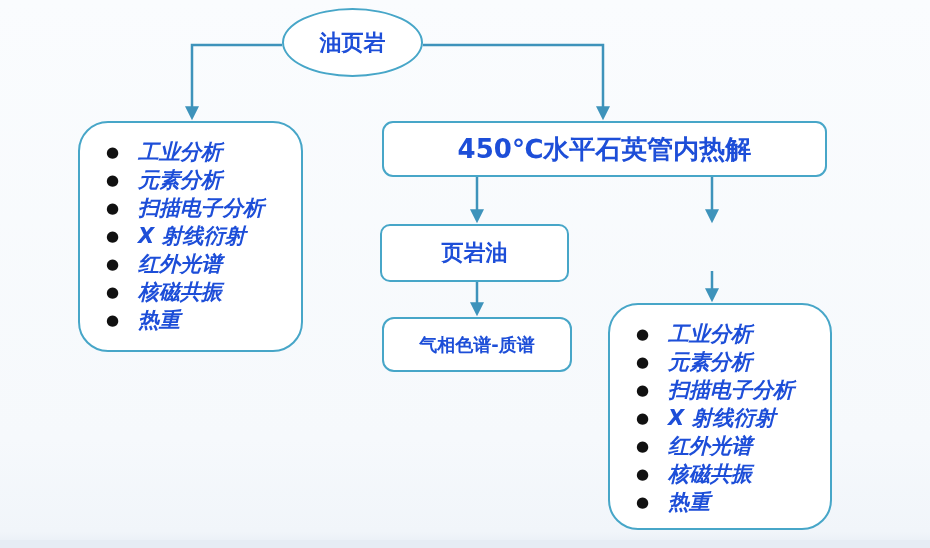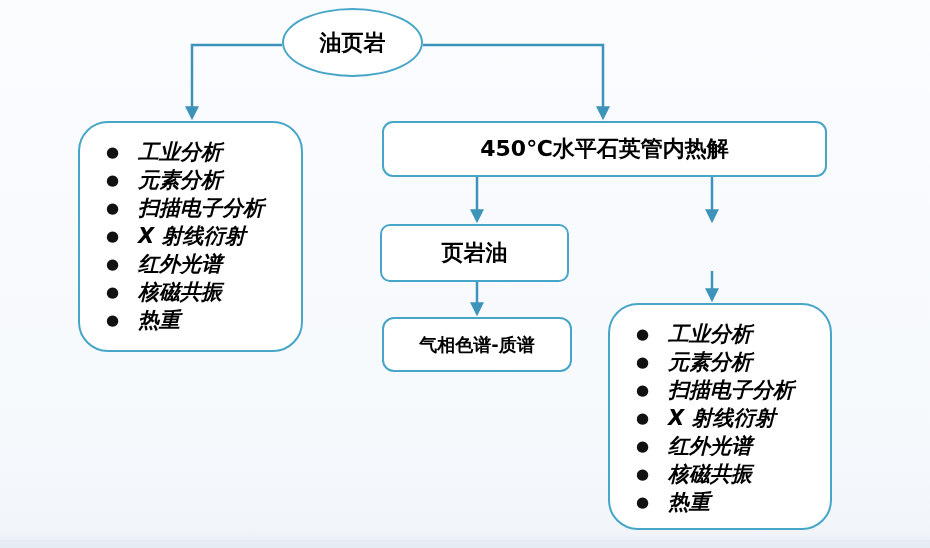--- a/index.html
+++ b/index.html
@@ -7,21 +7,21 @@
     padding: 0;
     background: #dfe6ee;
     font-family: "DejaVu Sans", sans-serif;
   }
   .canvas {
     position: relative;
     width: 930px;
     height: 548px;
     overflow: hidden;
     background: linear-gradient(180deg, #fafcfe 0%, #f6f9fc 80%, #f1f5fa 97%, #e7edf5 100%);
-    color: #000000;
+    color: #1d4ed8;
   }
   .connectors {
     position: absolute;
     left: 0;
     top: 0;
     width: 930px;
     height: 548px;
     z-index: 1;
   }
   .connectors path.line {
@@ -43,21 +43,21 @@
   }
   .node .label { display: block; }
   .node-oil-shale {
     left: 282px; top: 8px; width: 141px; height: 69px;
     border-radius: 50%;
     font-size: 22px;
   }
   .node-pyrolysis {
     left: 382px; top: 121px; width: 445px; height: 56px;
     border-radius: 11px;
-    font-size: 22px;
+    font-size: 26px;
   }
   .node-shale-oil {
     left: 380px; top: 224px; width: 189px; height: 58px;
     border-radius: 10px;
     font-size: 22px;
   }
   .node-solid-residue {
     left: 607px; top: 224px; width: 223px; height: 47px;
     border-radius: 10px;
     font-size: 22px;

